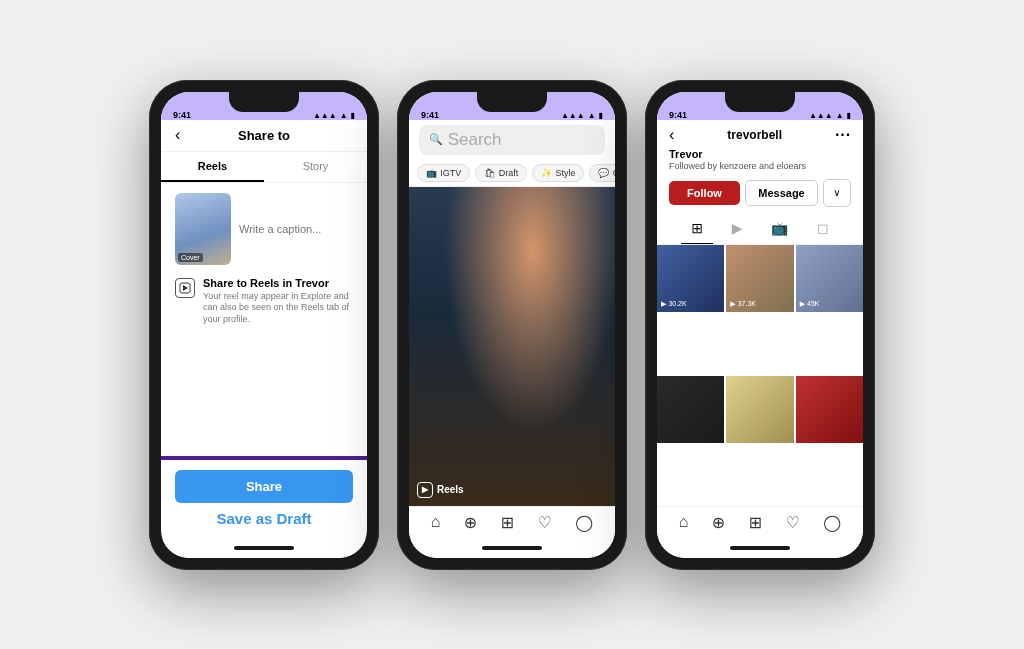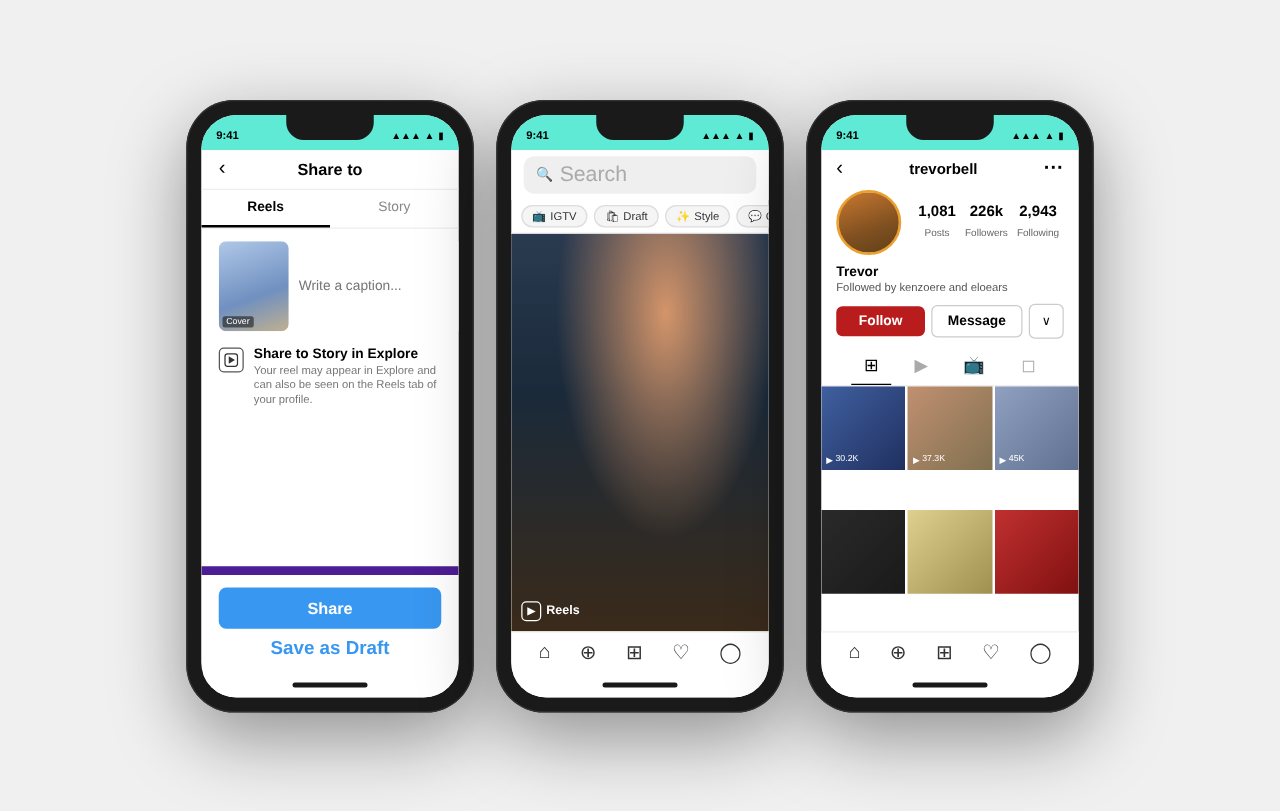--- a/index.html
+++ b/index.html
@@ -41,23 +41,23 @@
       overflow: hidden;
       position: relative;
       display: flex;
       flex-direction: column;
     }
 
     
     .notch-bar {
       width: 100%;
       height: 28px;
-      background: #5eead4;
-      display: flex;
-      align-items: center;
+      background: #c4b5fd;
+      display: flex;
+      align-items: flex-end;
       justify-content: space-between;
       padding: 6px 12px 0;
       position: relative;
       z-index: 10;
       flex-shrink: 0;
     }
 
     .notch-cutout {
       position: absolute;
       top: 0;
@@ -222,21 +222,21 @@
       line-height: 1.3;
       margin-top: 2px;
     }
 
     .share-spacer {
       flex: 1;
     }
 
     .share-button-area {
       padding: 10px 14px;
-      border-top: 7px solid #4c1d95;
+      border-top: 4px solid #4c1d95;
     }
 
     .share-btn {
       width: 100%;
       background: #3897f0;
       color: #fff;
       border: none;
       border-radius: 6px;
       padding: 9px;
       font-size: 13px;
@@ -632,21 +632,21 @@
           </div>
 
           <div class="share-option-row">
             <div class="share-option-icon">
               <svg viewBox="0 0 12 12" fill="none" xmlns="http://www.w3.org/2000/svg">
                 <rect x="1" y="1" width="10" height="10" rx="2" stroke="#333" stroke-width="1"></rect>
                 <polygon points="4,3 9,6 4,9" fill="#333"></polygon>
               </svg>
             </div>
             <div class="share-option-text">
-              <h4>Share to Story in Explore</h4>
+              <h4>Share to Reels in Trevor</h4>
               <p>Your reel may appear in Explore and can also be seen on the Reels tab of your profile.</p>
             </div>
           </div>
 
         </div>
 
         <div class="share-spacer"></div>
 
         <div class="share-button-area">
           <button class="share-btn">Share</button>
@@ -737,39 +737,20 @@
           <span class="status-icon">▮</span>
         </div>
       </div>
 
       <div class="profile-header-bar">
         <span class="profile-back">‹</span>
         <span class="profile-username">trevorbell</span>
         <span class="profile-more">···</span>
       </div>
 
-      <div class="profile-stats-row">
-        <div class="profile-avatar">
-          <div class="avatar-inner"></div>
-        </div>
-        <div class="profile-stats">
-          <div class="stat-item">
-            <span class="stat-number">1,081</span>
-            <span class="stat-label">Posts</span>
-          </div>
-          <div class="stat-item">
-            <span class="stat-number">226k</span>
-            <span class="stat-label">Followers</span>
-          </div>
-          <div class="stat-item">
-            <span class="stat-number">2,943</span>
-            <span class="stat-label">Following</span>
-          </div>
-        </div>
-      </div>
 
       <div class="profile-name-area">
         <div class="profile-name">Trevor</div>
         <div class="profile-followed-by">Followed by kenzoere and eloears</div>
       </div>
 
       <div class="profile-action-row">
         <button class="follow-btn">Follow</button>
         <button class="message-btn">Message</button>
         <div class="dropdown-btn">

